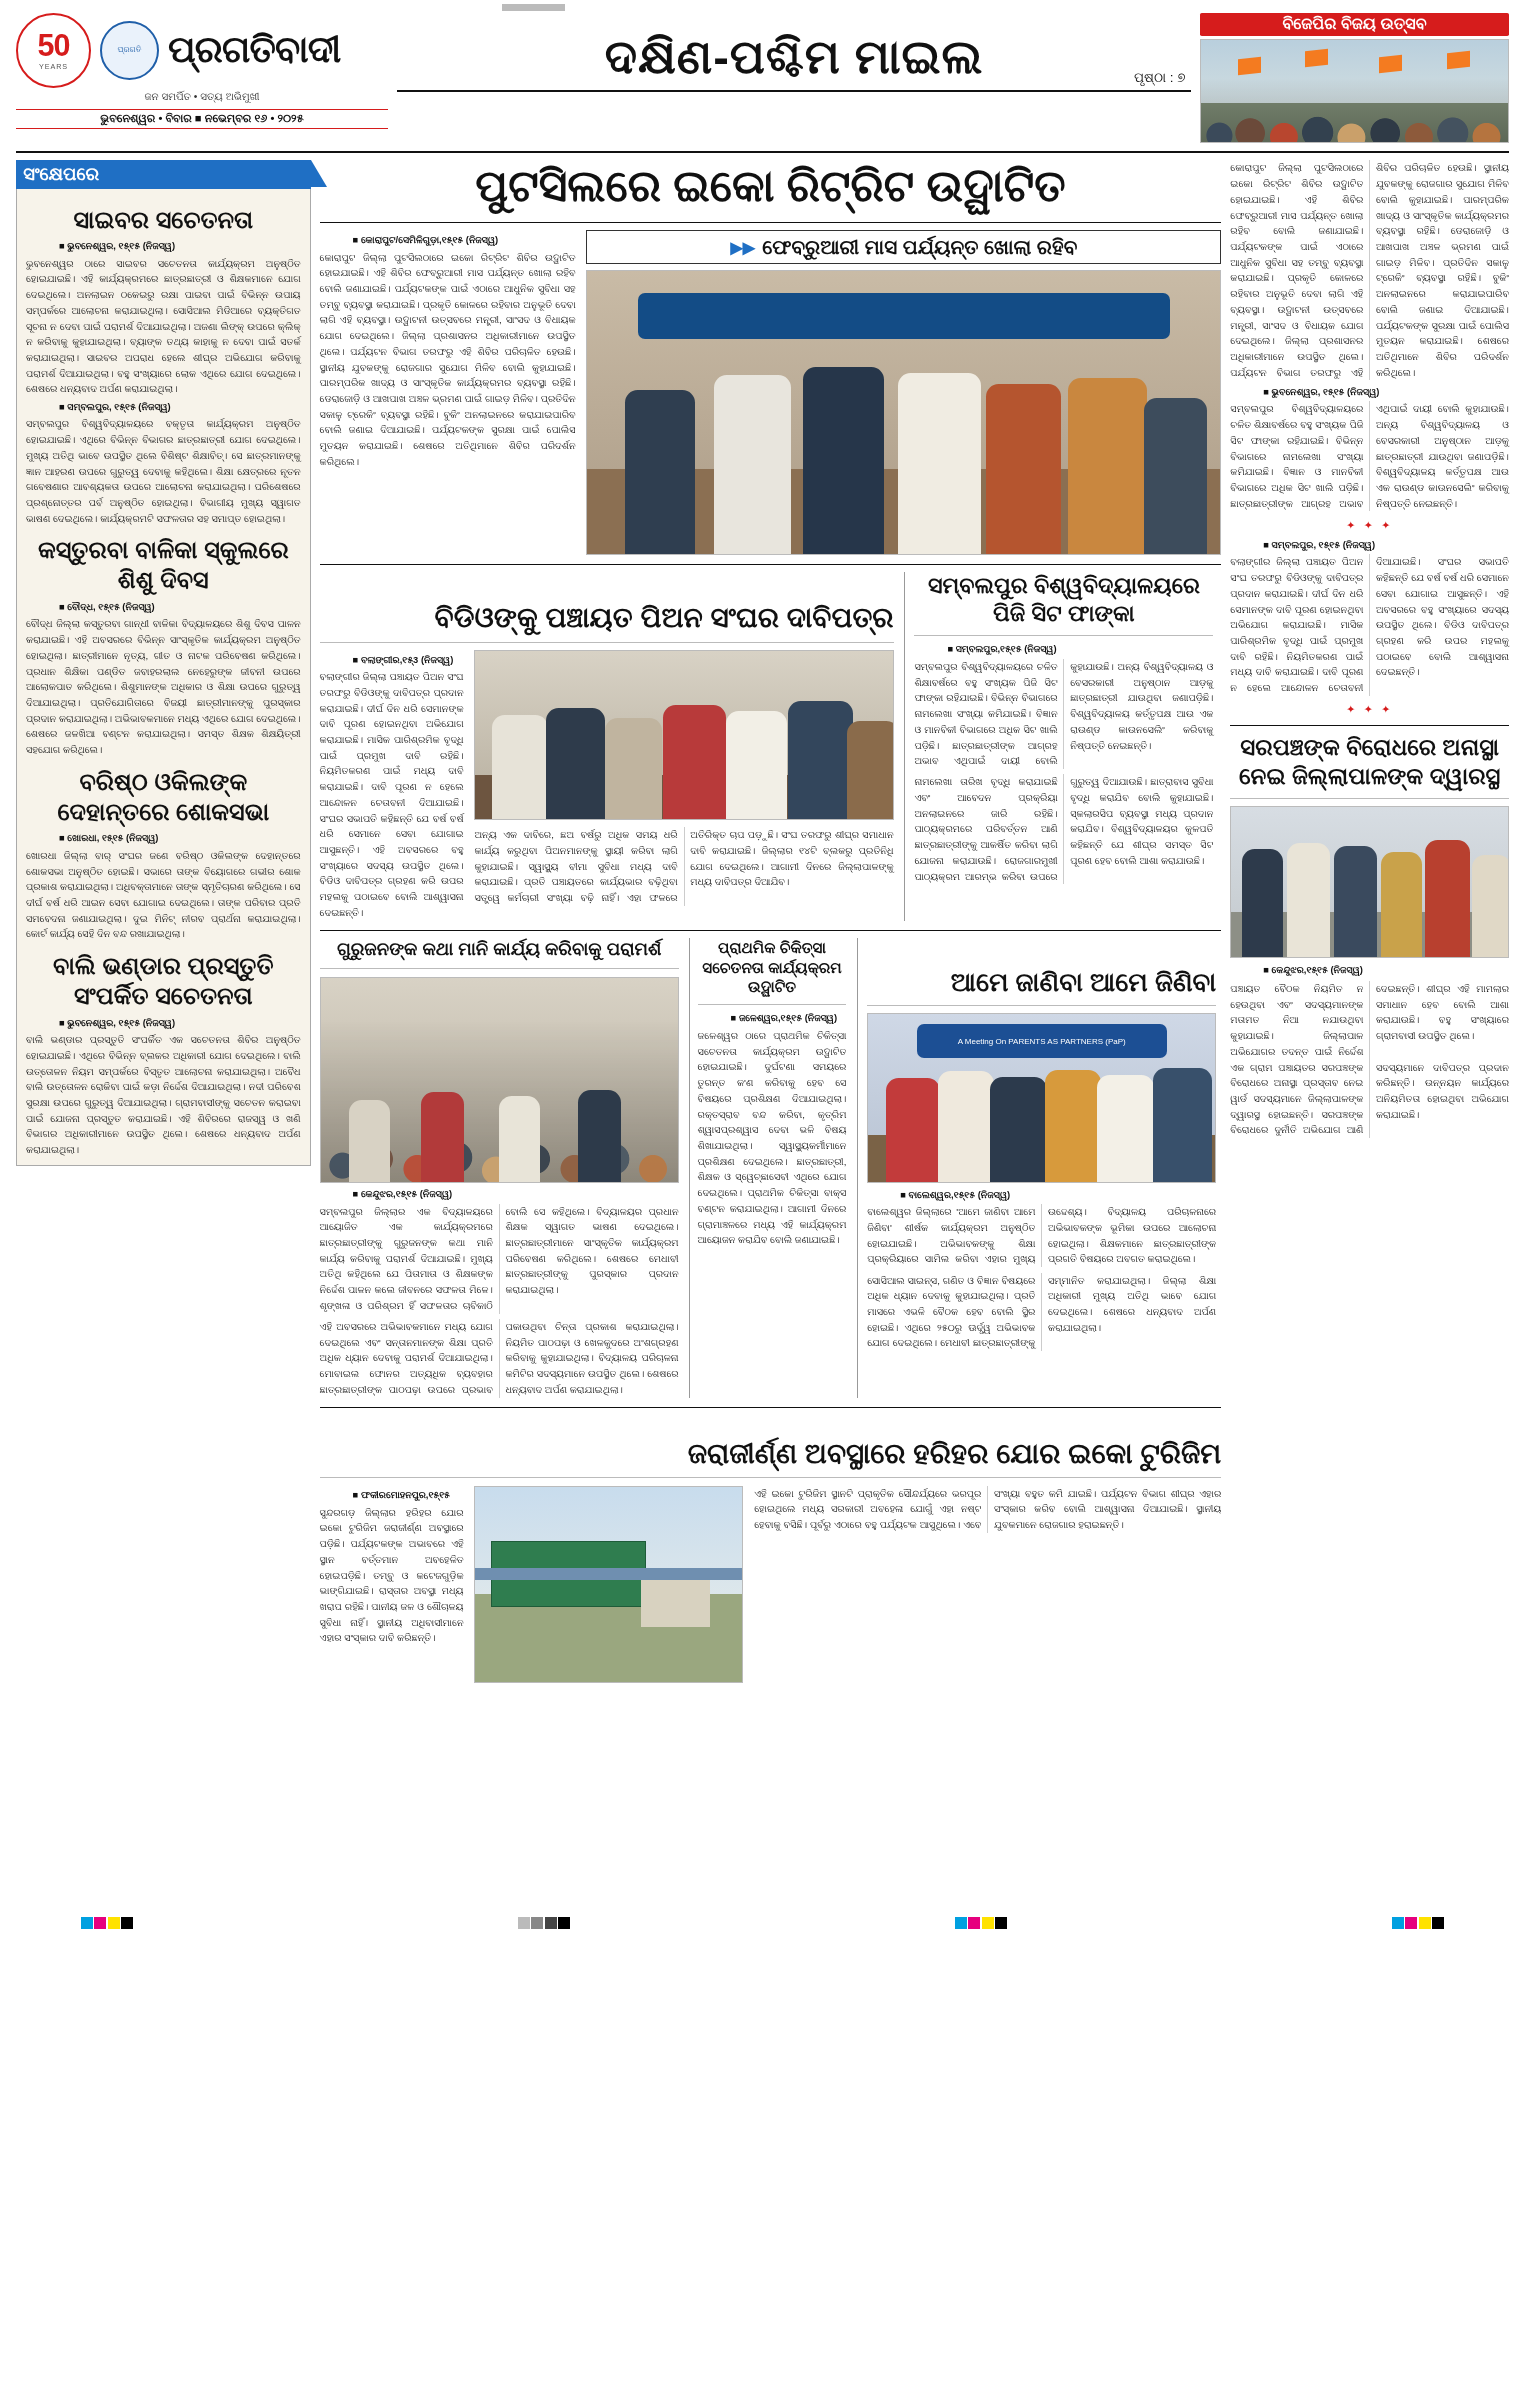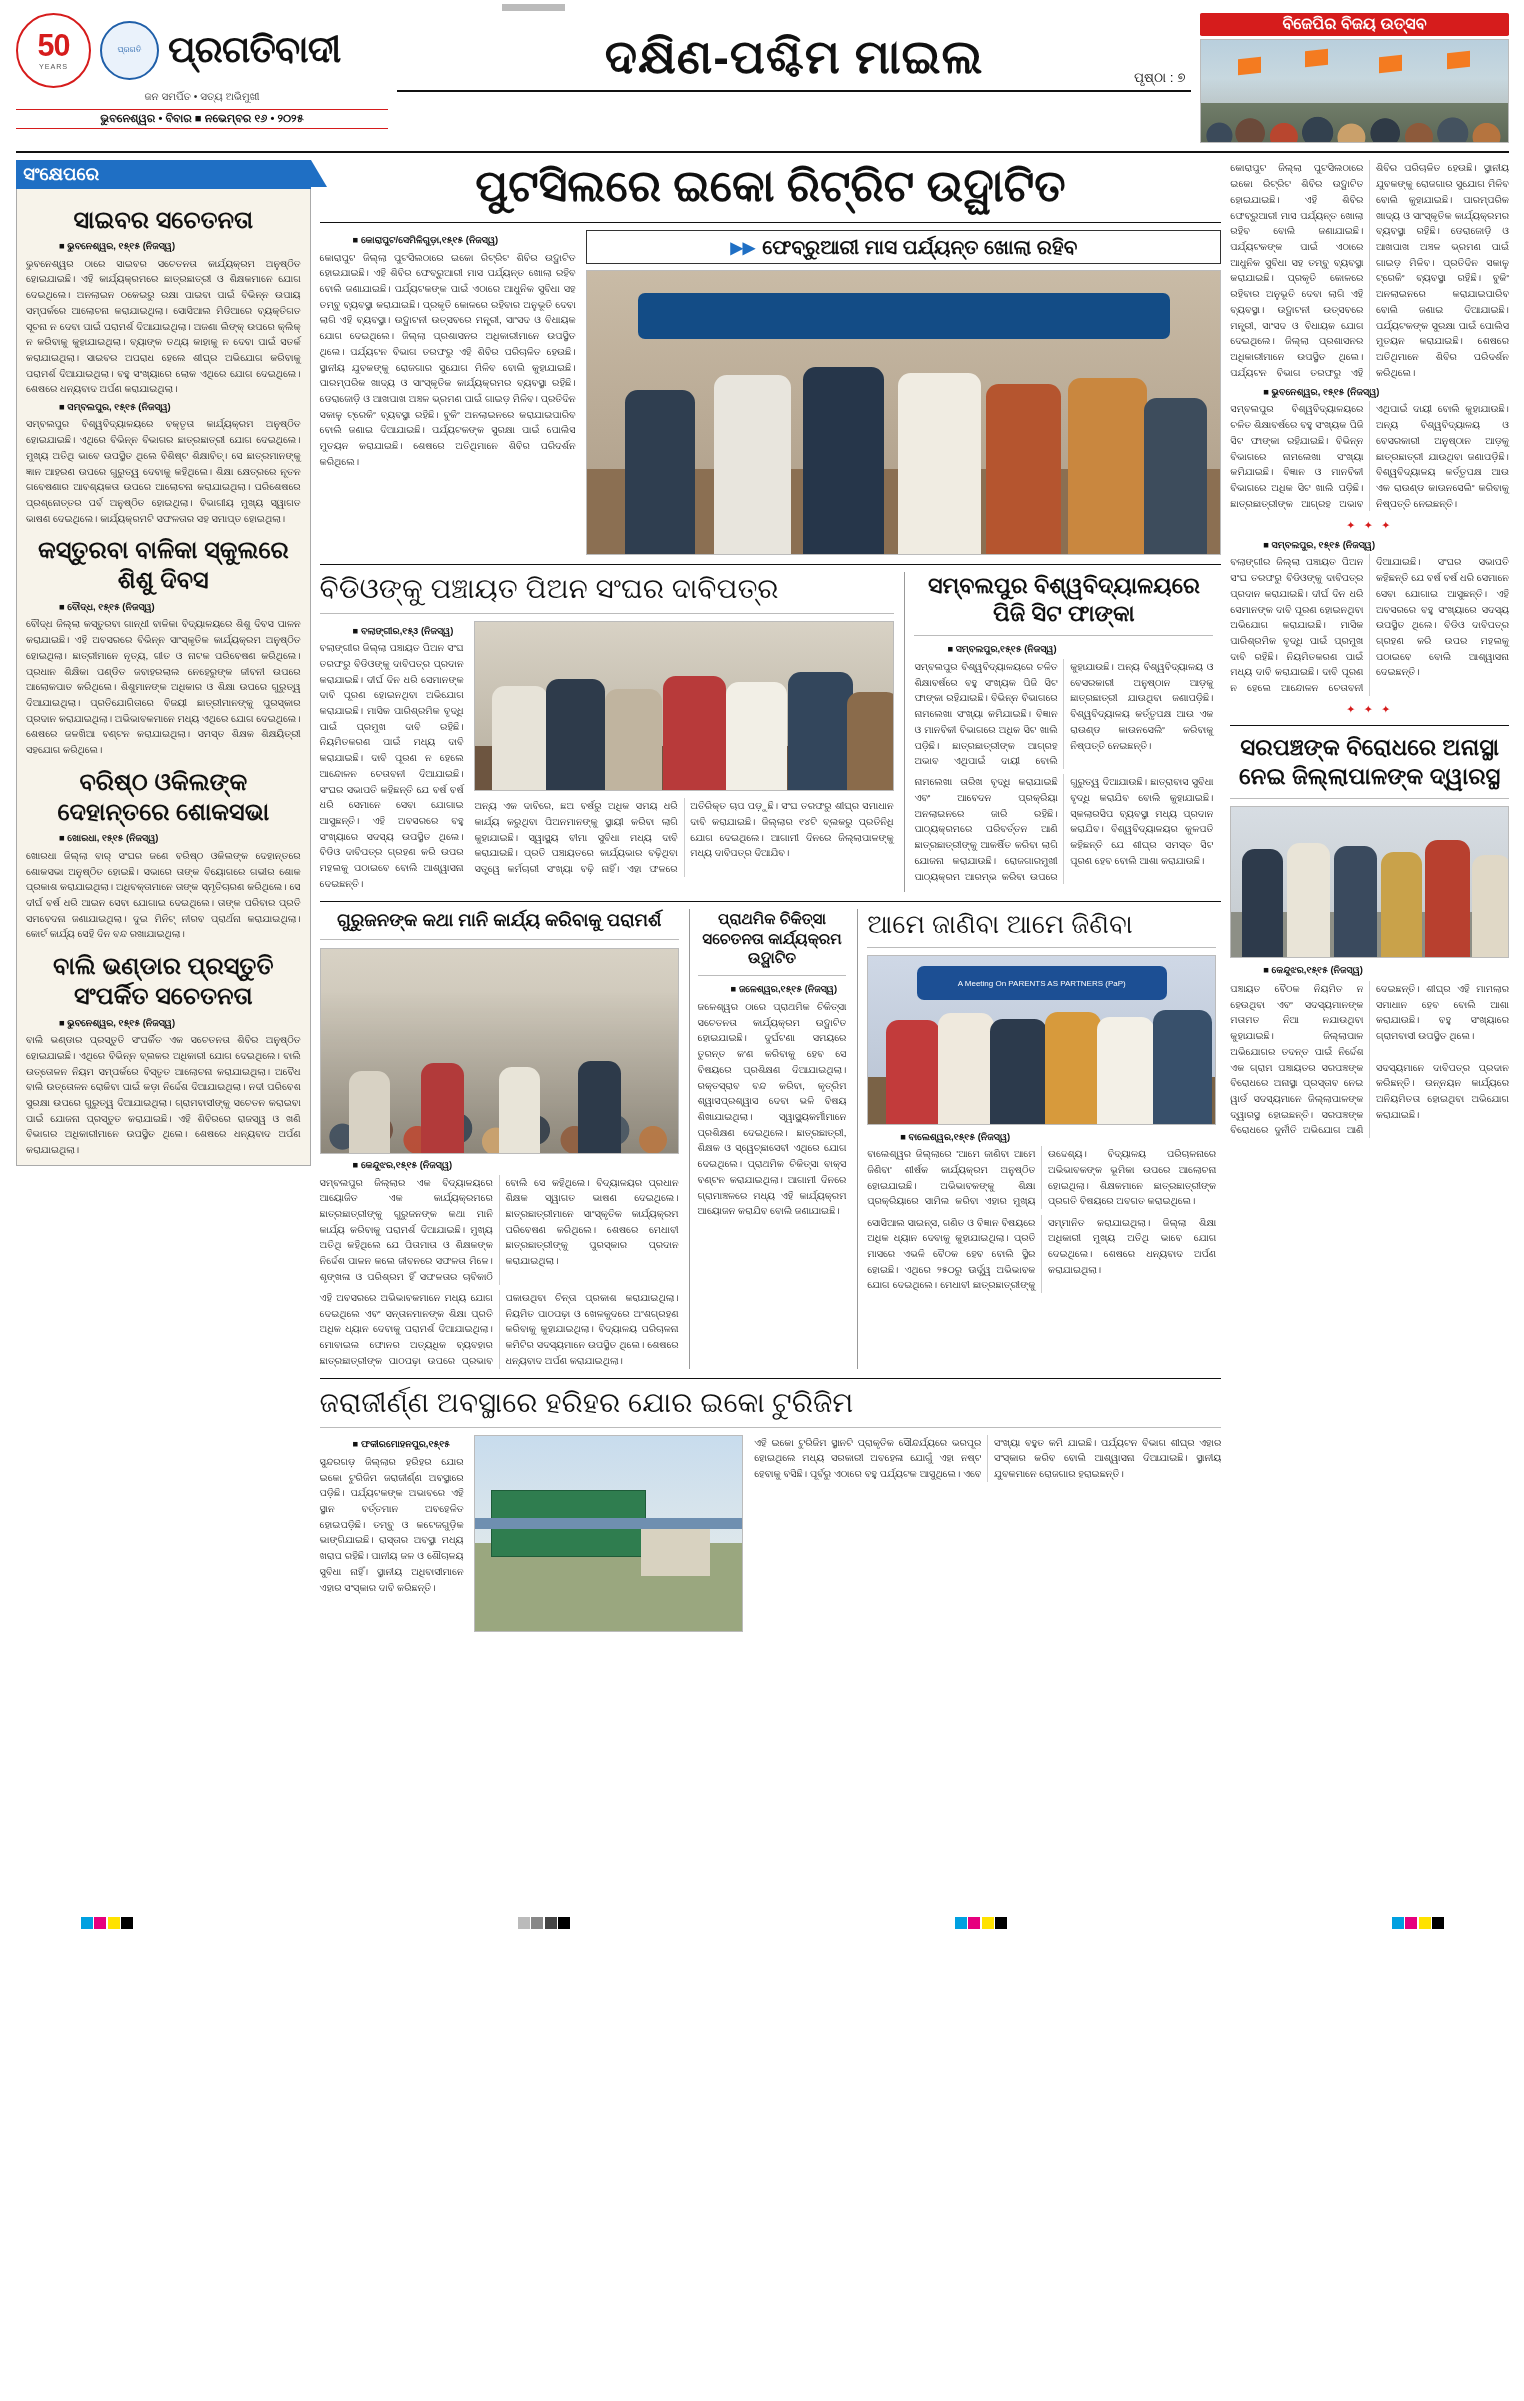--- a/index.html
+++ b/index.html
@@ -93,21 +93,21 @@
     border-bottom:0 solid transparent; border-left:16px solid #1f6fc4; }
   .left-box { border:0.9px solid #aaa; border-top:none; background:#f7f3ea; padding:7.2px 9px; }
   .lhead { font-size:24px; font-weight:bold; text-align:center; line-height:1.25; margin:9px 0 5.4px; }
   .dateline { font-size:9.4px; font-weight:bold; margin:3.6px 0 3.6px;padding-left:33px; }
   .dateline:before { content:"■ "; color:#111; }
   .ptext { font-size:9.7px; line-height:1.62; text-align:justify; color:#1a1a1a; }
   .hr-orn { text-align:center; color:#d61c1c; margin:7.2px 0; font-size:10.8px; letter-spacing:2.7px; }
 
   
   .h-main { font-size:44px; font-weight:bold; text-align:center; line-height:1.2; }
-  .h-2 { font-size:28px; font-weight:normal; text-align:left; line-height:1.2; }
+  .h-2 { font-size:28px; font-weight:bold; text-align:right; line-height:1.2;margin-top:29px; }
   .h-3 { font-size:22.4px; font-weight:bold; text-align:center; line-height:1.25; }
   .h-4 { font-size:18px; font-weight:bold; text-align:center; line-height:1.3; }
   .subhead {
     border:0.9px solid #333; font-size:20px; font-weight:bold; padding:4.5px 9px;
     display:flex; align-items:center; gap:7.2px; justify-content:center;
   }
   .arrows { color:#1f6fc4; font-size:16px; }
 
   .cols2 { column-count:2; column-gap:12.6px; column-rule:0.9px solid #ccc; }
   .sep { border-top:1.8px solid #111; margin:9px 0 7.2px; }

